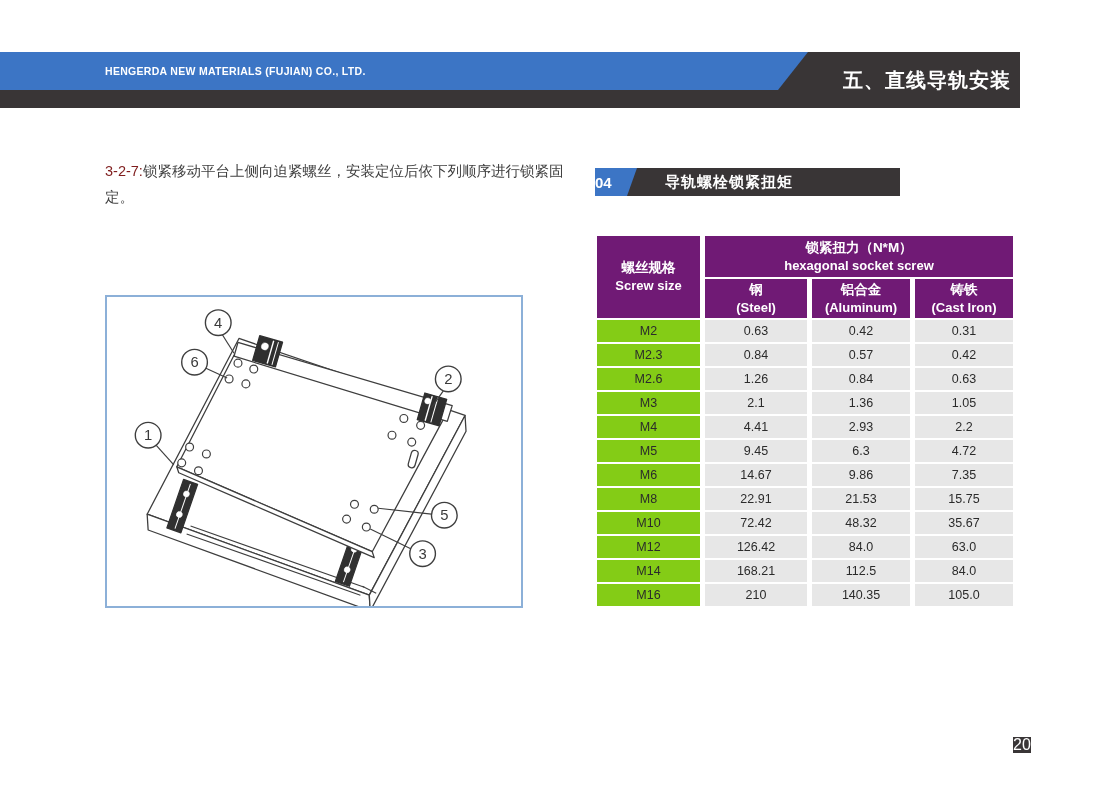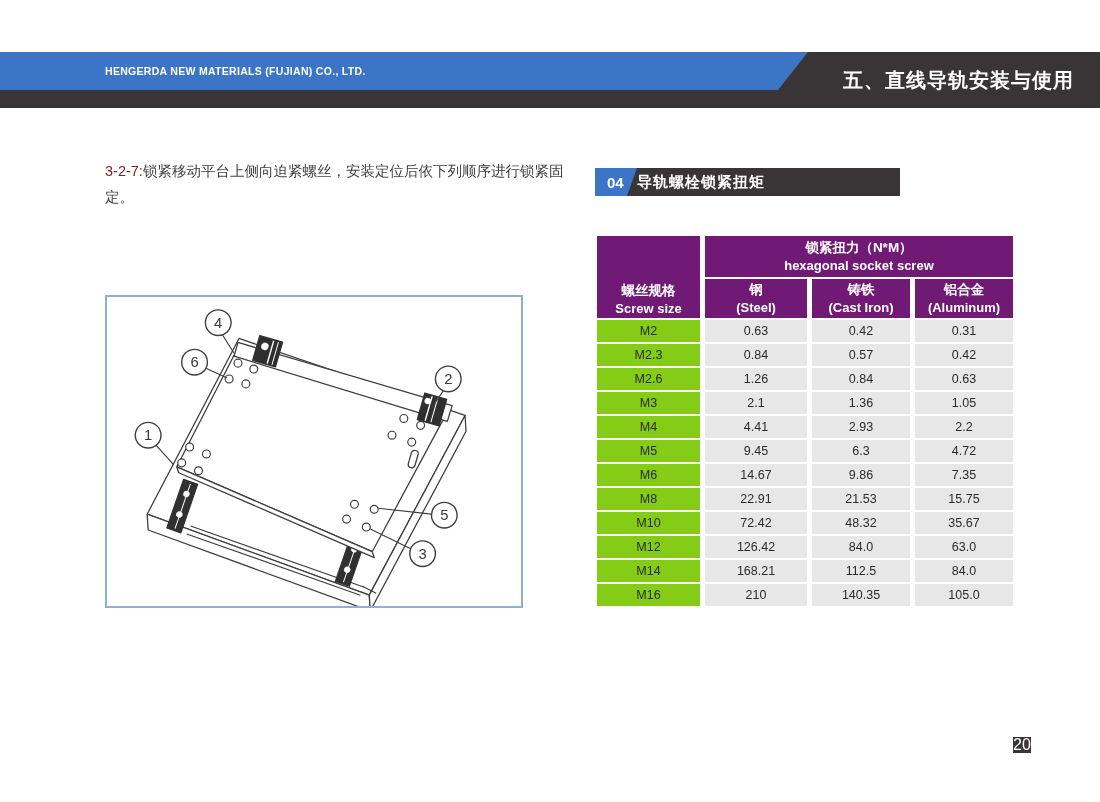--- a/index.html
+++ b/index.html
@@ -1,21 +1,21 @@
 <!DOCTYPE html>
 <html><head>
 <meta charset="utf-8">
 <style>
   * { margin:0; padding:0; box-sizing:border-box; }
   html,body { background:#ffffff; }
   body { font-family:"Liberation Sans","DejaVu Sans",sans-serif; }
   .page { position:relative; width:1100px; height:802px; background:#ffffff; overflow:hidden; }
 
   
-  .header-band { position:absolute; left:0; top:52px; width:1100px; height:56px; background:#393536; }
+  .header-band { position:absolute; left:0; top:52px; width:1020px; height:56px; background:#393536; }
   .header-blue { position:absolute; left:0; top:0; width:808px; height:38px; background:#3c75c5;
                  clip-path:polygon(0 0,100% 0,calc(100% - 30px) 100%,0 100%); }
   .company { position:absolute; left:105px; top:0; height:38px; line-height:38px;
              color:#ffffff; font-size:10.5px; font-weight:bold; letter-spacing:.3px; }
   .header-title { position:absolute; left:815px; top:0; height:56px; line-height:56px;
                   color:#ffffff; font-size:20px; font-weight:bold; letter-spacing:1px;margin-left:28px; }
 
   
   .para { position:absolute; left:105px; top:158px; width:462px;
           font-size:14.5px; line-height:26px; color:#3f3f3f; }
@@ -24,33 +24,33 @@
   
   .diagram-box { position:absolute; left:105px; top:295px; width:418px; height:313px;
                  border:2px solid #8cb0d8; background:#ffffff; }
   .diagram-box svg { display:block; width:100%; height:100%; }
   .callout-num { font-size:15px; fill:#3a3a3a; font-family:"Liberation Sans","DejaVu Sans",sans-serif; }
 
   
   .section-bar { position:absolute; left:595px; top:168px; width:305px; height:28px; background:#393536;
                  display:flex; align-items:center; }
   .sec-num { width:42px; height:28px; background:#3c75c5; color:#fff; font-weight:bold; font-size:15px;
-             display:flex; align-items:center; padding-left:12px;
+             display:flex; align-items:center; padding-left:0;
              clip-path:polygon(0 0,100% 0,calc(100% - 10px) 100%,0 100%); }
-  .sec-title { color:#ffffff; font-size:15px; font-weight:bold; margin-left:0; letter-spacing:1px; }
+  .sec-title { color:#ffffff; font-size:15px; font-weight:bold; margin-left:28px; letter-spacing:1px; }
 
   
   .torque-table { position:absolute; left:597px; top:236px; width:416px;
                   display:grid; grid-template-columns:103px 102px 98px 98px;
                   grid-template-rows:41px 39px repeat(12,22px); gap:2px 5px; }
   .th { background:#701a75; color:#ffffff; font-weight:bold;
         display:flex; flex-direction:column; align-items:center; justify-content:center; line-height:1.35; }
   .th .zh { font-size:13.5px; }
   .th .en { font-size:13px; }
-  .th-screw { grid-column:1; grid-row:1 / 3;justify-content:flex-end; }
+  .th-screw { grid-column:1; grid-row:1 / 3; }
   .th-group { grid-column:2 / 5; grid-row:1; }
   .td { display:flex; align-items:center; justify-content:center;
         font-size:12.5px; color:#2b2b2b; }
   .td-label { background:#84cc16; }
   .td-val { background:#e7e7e7; }
 
   
   .page-badge { position:absolute; left:1013px; top:737px; width:18px; height:16px; background:#393536;
                 color:#ffffff; font-size:16px; font-weight:normal;
                 display:flex; align-items:center; justify-content:center; }
@@ -177,26 +177,26 @@
     </div>
     <div class="th th-group">
       <span class="zh">锁紧扭力（N*M）</span>
       <span class="en">hexagonal socket screw</span>
     </div>
     <div class="th">
       <span class="zh">钢</span>
       <span class="en">(Steel)</span>
     </div>
     <div class="th">
+      <span class="zh">铝合金</span>
+      <span class="en">(Aluminum)</span>
+    </div>
+    <div class="th">
       <span class="zh">铸铁</span>
       <span class="en">(Cast Iron)</span>
-    </div>
-    <div class="th">
-      <span class="zh">铝合金</span>
-      <span class="en">(Aluminum)</span>
     </div>
 
   <div class="td td-label">M2</div>
       <div class="td td-val">0.63</div>
       <div class="td td-val">0.42</div>
       <div class="td td-val">0.31</div>
       <div class="td td-label">M2.3</div>
       <div class="td td-val">0.84</div>
       <div class="td td-val">0.57</div>
       <div class="td td-val">0.42</div>

